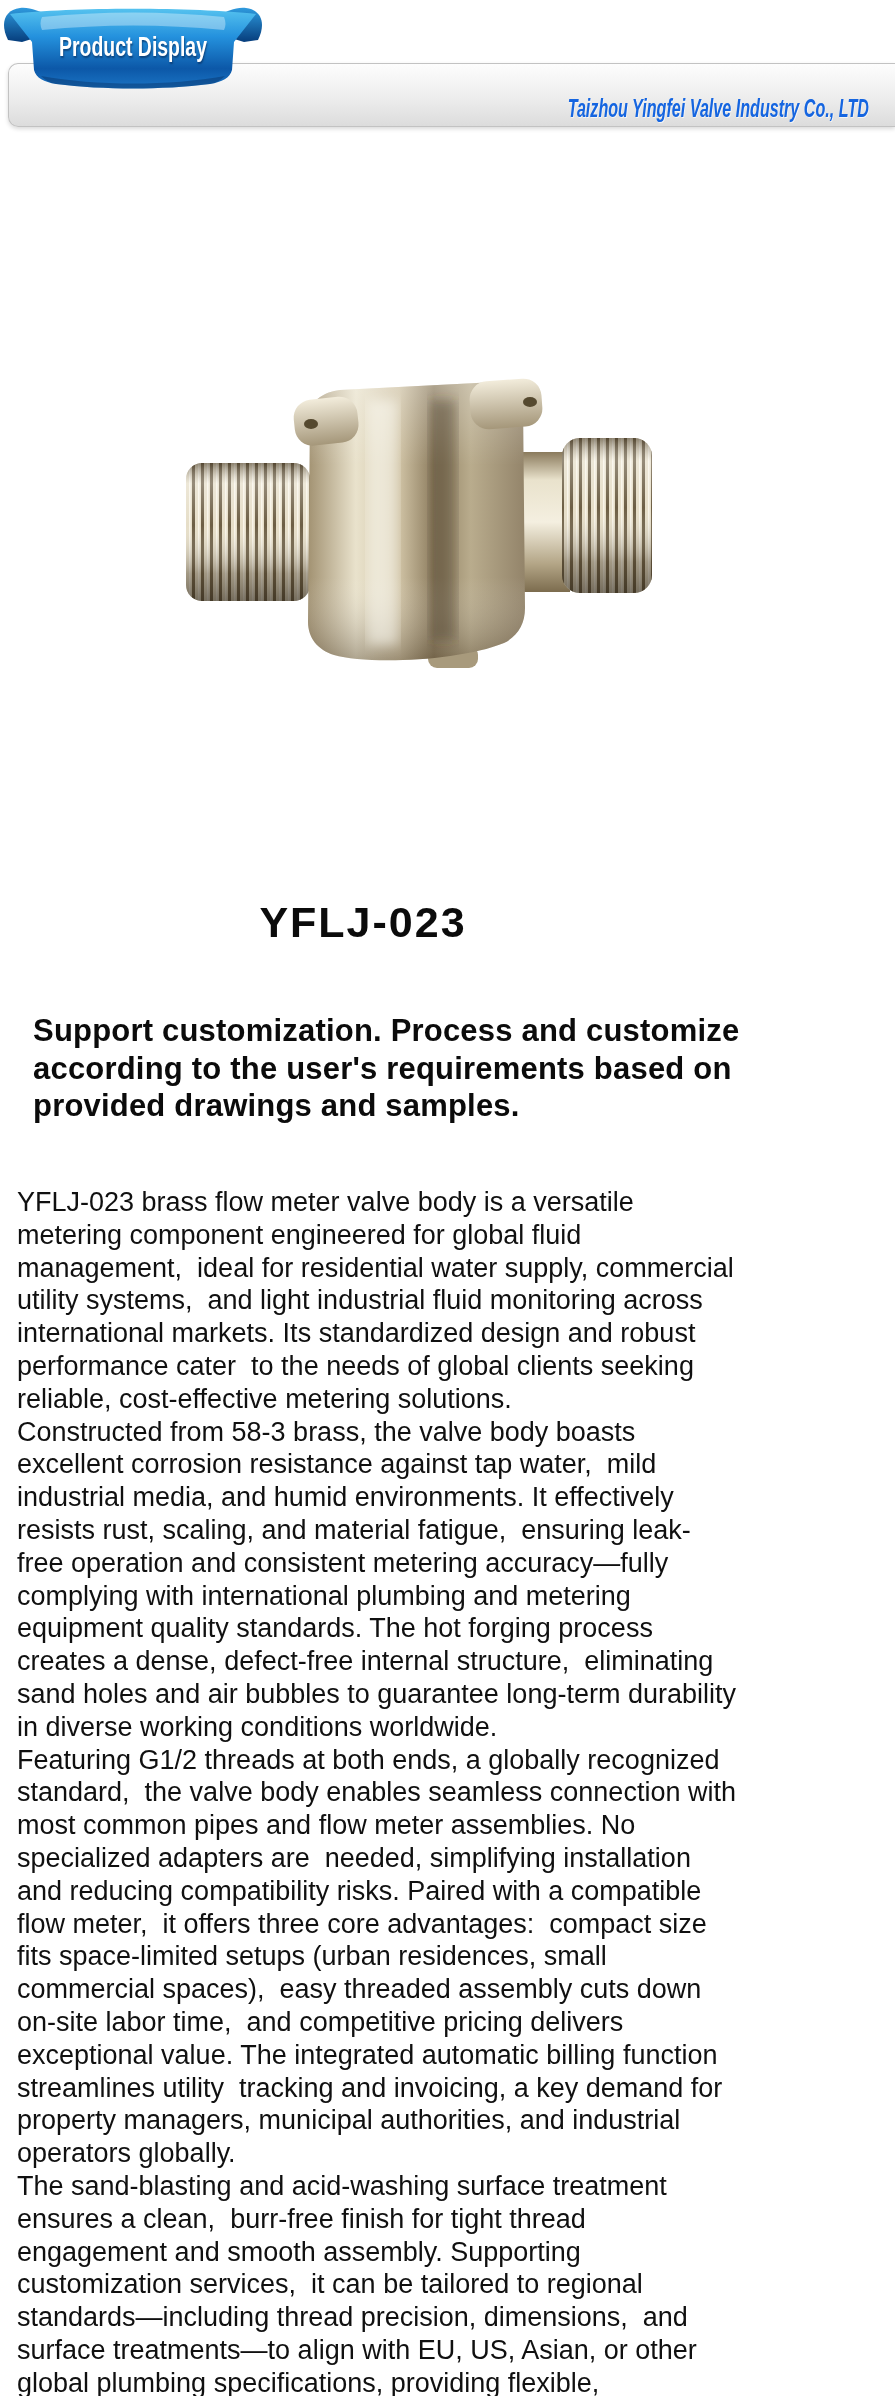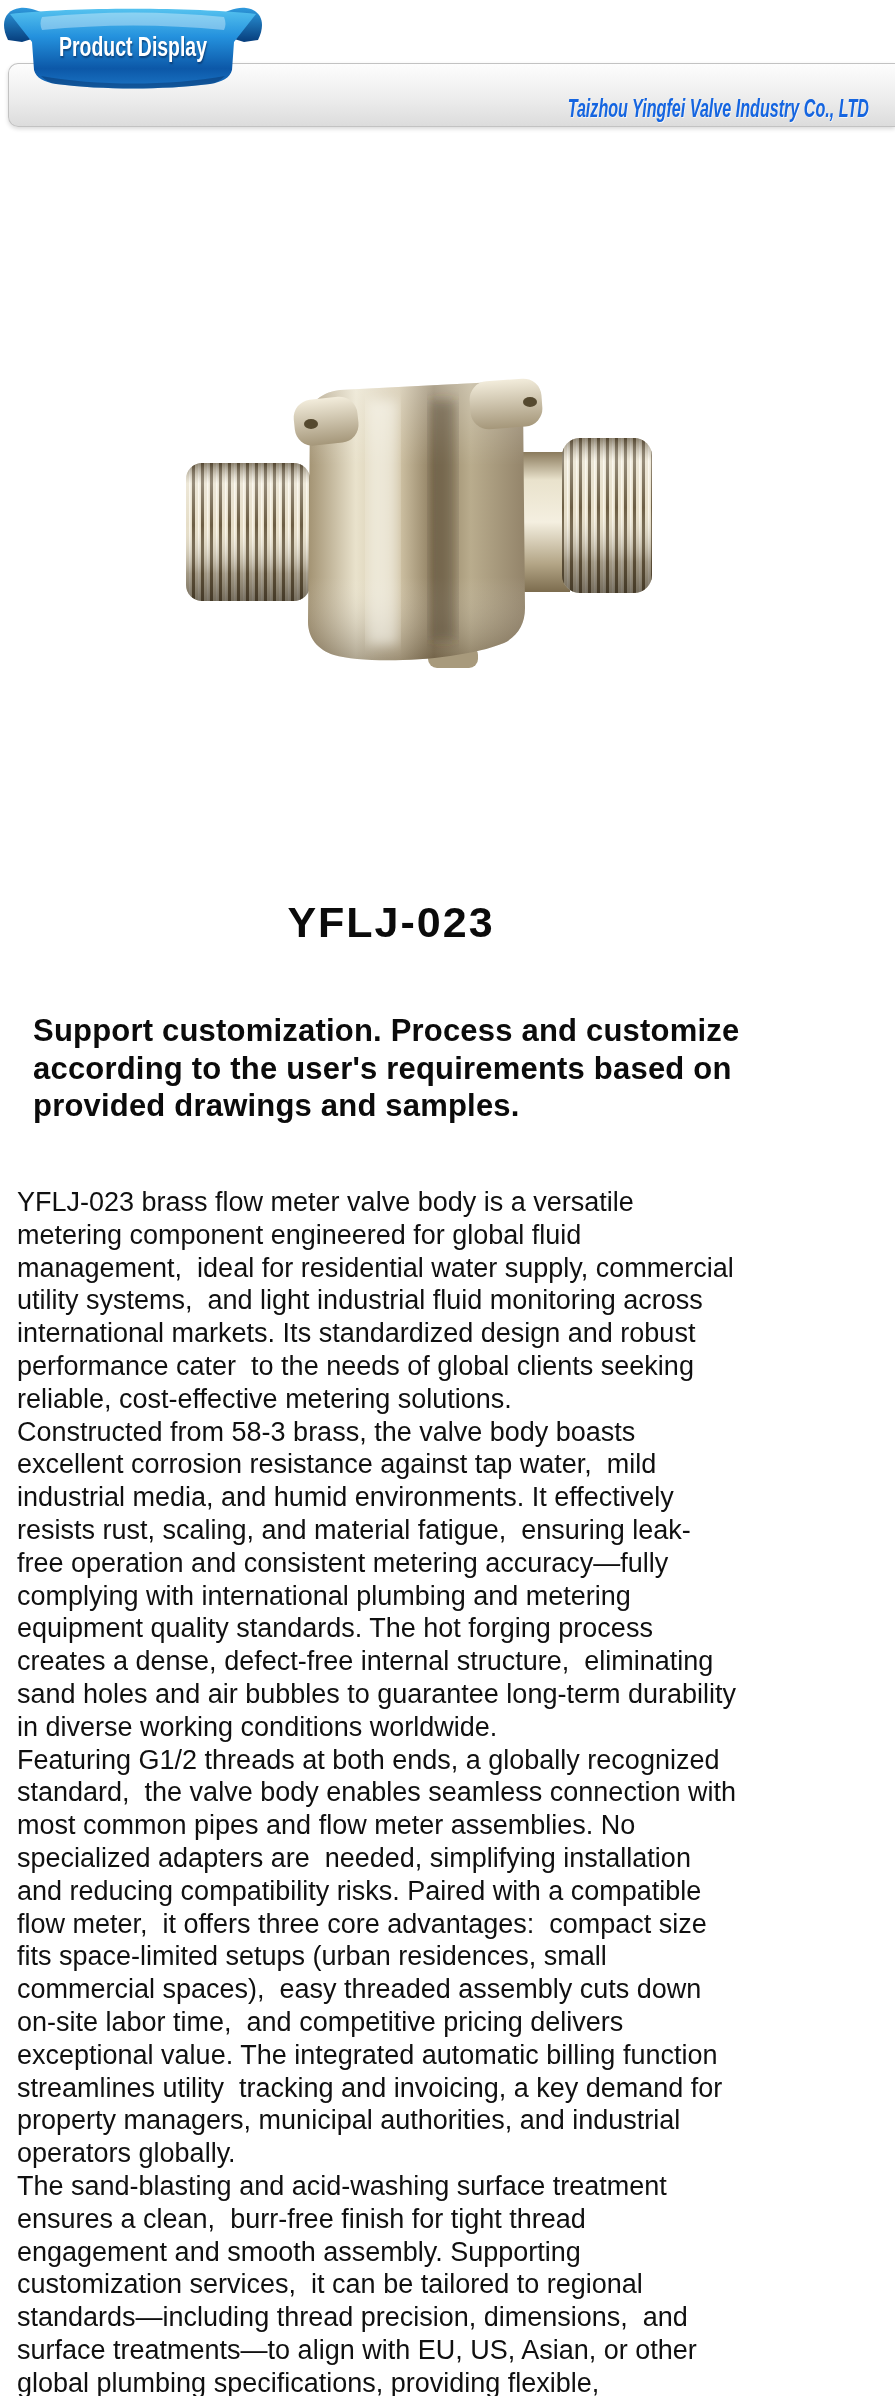--- a/index.html
+++ b/index.html
@@ -37,21 +37,21 @@
     text-shadow:1px 2px 2px rgba(8,50,100,0.7);
   }
 
   
   .product-photo { position:absolute; left:178px; top:360px; width:480px; height:310px; }
 
   
   .product-title {
     position:absolute; left:0; top:898px; width:726px; margin:0;
     text-align:center; font-size:43px; font-weight:bold;
-    color:#0b0b0b; letter-spacing:2px;padding-left:28px;
+    color:#0b0b0b; letter-spacing:2px;
   }
   .customization-note {
     position:absolute; left:17px; top:996px; width:862px; margin:16px;
     font-size:31px; font-weight:bold; line-height:37.5px;
     color:#0b0b0b; white-space:pre-wrap; letter-spacing:0.2px;
   }
   .product-description {
     position:absolute; left:17px; top:1186px; width:864px;
     font-size:27px; line-height:32.8px; color:#101010;
   }

